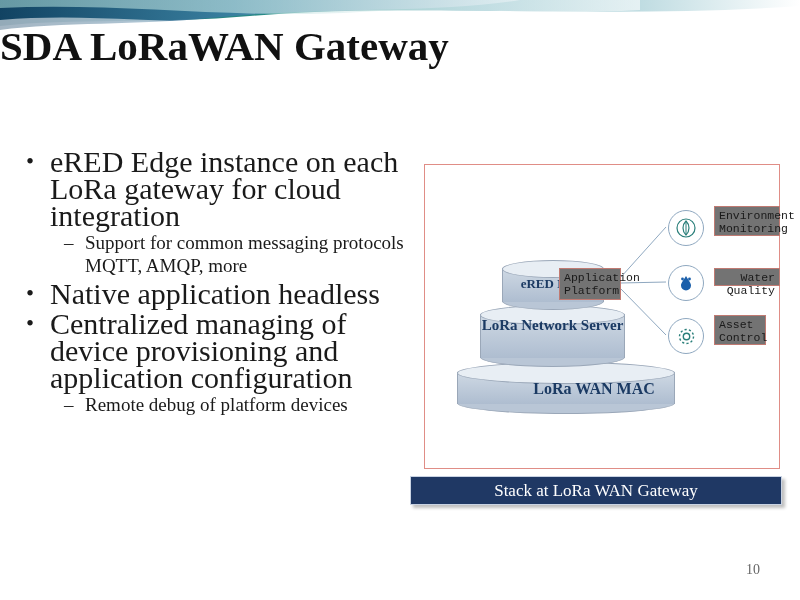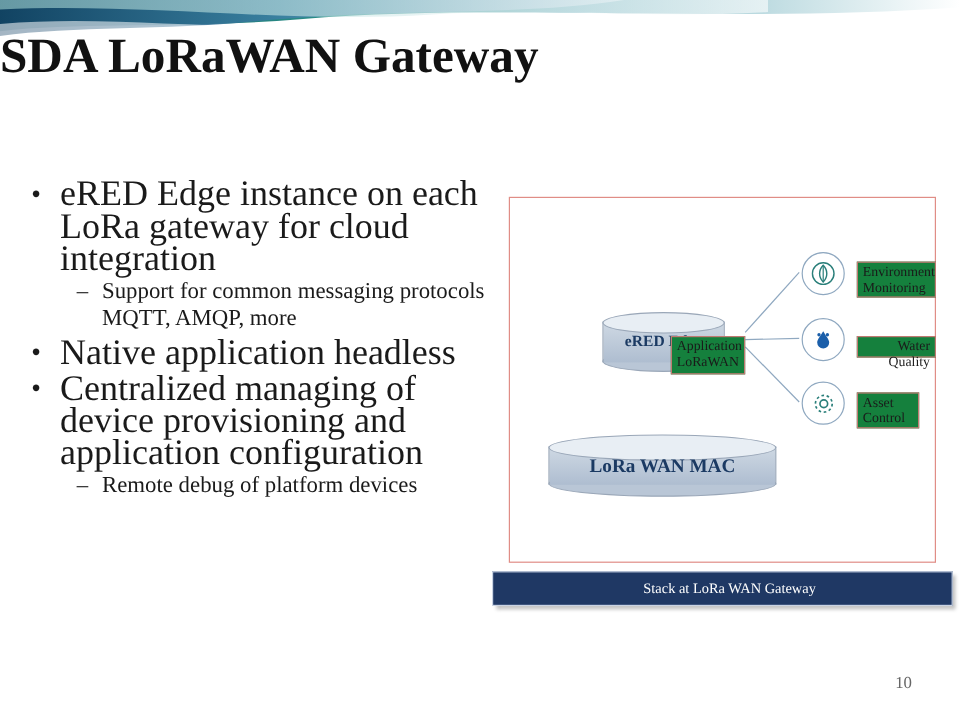--- a/index.html
+++ b/index.html
@@ -117,28 +117,27 @@
     font-weight: bold;
     color: #1b3a63;
     font-family: "Liberation Serif", serif;
     z-index: 6;
   }
 
   
   .callout {
     position: absolute;
     border: 1px solid #c07a72;
-    background: #15803d;
+    background: #737373;
     font-size: 11.5px;
     line-height: 13px;
     color: #1a1a1a;
     padding: 2px 4px;
     box-sizing: border-box;
-    font-family: Liberation Serif, serif;
-    margin-top: 12px;
+    font-family: Liberation Mono, monospace;
   }
 
   .icon-circle {
     position: absolute;
     width: 34px;
     height: 34px;
     border-radius: 50%;
     border: 1px solid #8fa8c0;
     background: #ffffff;
     display: flex;
@@ -155,26 +154,25 @@
   
   .caption-bar {
     position: absolute;
     left: 410px;
     top: 476px;
     width: 370px;
     height: 27px;
     background: #1f3864;
     border: 1px solid #c9d3e3;
     color: #ffffff;
-    font-size: 12px;
+    font-size: 17px;
     line-height: 27px;
     text-align: center;
     font-family: "Liberation Serif", serif;
     box-shadow: 3px 3px 3px rgba(0,0,0,0.25);
-    padding-left: 12px;
   }
 
   
   .page-num {
     position: absolute;
     right: 40px;
     bottom: 22px;
     font-size: 14px;
     color: #666666;
     font-family: "Liberation Serif", serif;
@@ -243,36 +241,42 @@
 </div>
 
 <div class="diagram-box">
 
   <svg class="connector-svg" width="356" height="305">
     <line x1="196" y1="112" x2="241" y2="62" stroke="#8fa8c0" stroke-width="1"></line>
     <line x1="196" y1="118" x2="241" y2="117" stroke="#8fa8c0" stroke-width="1"></line>
     <line x1="196" y1="124" x2="241" y2="170" stroke="#8fa8c0" stroke-width="1"></line>
   </svg>
 
-  <div class="cyl" style="left:32px; top:197px; width:190px; height:52px; z-index:1;">
+  <div class="cyl" style="left:32px; top:197px; width:190px; height:52px; z-index:1;padding-left:28px;">
     <div class="bot-ell" style="bottom:0; height:20px; background:#b9c6d6; border:1px solid #9aa7b8;"></div>
     <div class="body" style="top:10px; bottom:10px; background:linear-gradient(to bottom,#cfd9e4,#aebdd0);"></div>
     <div class="top-ell" style="top:0; height:20px; background:#e8eef4; border:1px solid #9aa7b8;"></div>
     <div class="cyl-label" style="top:18px; font-size:16px;">LoRa WAN MAC</div>
   </div>
 
+  <div class="cyl" style="left:55px; top:140px; width:145px; height:62px; z-index:2;">
+    <div class="bot-ell" style="bottom:0; height:18px; background:#b9c6d6; border:1px solid #9aa7b8;"></div>
+    <div class="body" style="top:9px; bottom:9px; background:linear-gradient(to bottom,#cfd9e4,#aebdd0);"></div>
+    <div class="top-ell" style="top:0; height:18px; background:#e8eef4; border:1px solid #9aa7b8;"></div>
+    <div class="cyl-label" style="top:12px; font-size:15px; line-height:17px;">LoRa Network Server</div>
+  </div>
 
   <div class="cyl" style="left:77px; top:95px; width:102px; height:50px; z-index:3;">
     <div class="bot-ell" style="bottom:0; height:16px; background:#b9c6d6; border:1px solid #9aa7b8;"></div>
     <div class="body" style="top:8px; bottom:8px; background:linear-gradient(to bottom,#cfd9e4,#aebdd0);"></div>
     <div class="top-ell" style="top:0; height:16px; background:#e8eef4; border:1px solid #9aa7b8;"></div>
     <div class="cyl-label" style="top:16px; font-size:13px;">eRED Edge</div>
   </div>
 
-  <div class="callout" style="left:134px; top:103px; width:62px; height:32px; z-index:5;">Application LoRaWAN</div>
+  <div class="callout" style="left:134px; top:103px; width:62px; height:32px; z-index:5;">Application Platform</div>
 
   <div class="icon-circle" style="left:243px; top:45px;">
     <svg width="20" height="20" viewBox="0 0 20 20">
       <circle cx="10" cy="10" r="9" fill="none" stroke="#2a7f7a" stroke-width="1.2"></circle>
       <path d="M10 3 C6 7 6 13 10 17 C14 13 14 7 10 3 Z" fill="none" stroke="#2a7f7a" stroke-width="1.2"></path>
       <line x1="10" y1="3" x2="10" y2="17" stroke="#2a7f7a" stroke-width="1"></line>
     </svg>
   </div>
   <div class="callout" style="left:289px; top:41px; width:66px; height:30px;">Environment Monitoring</div>
 

